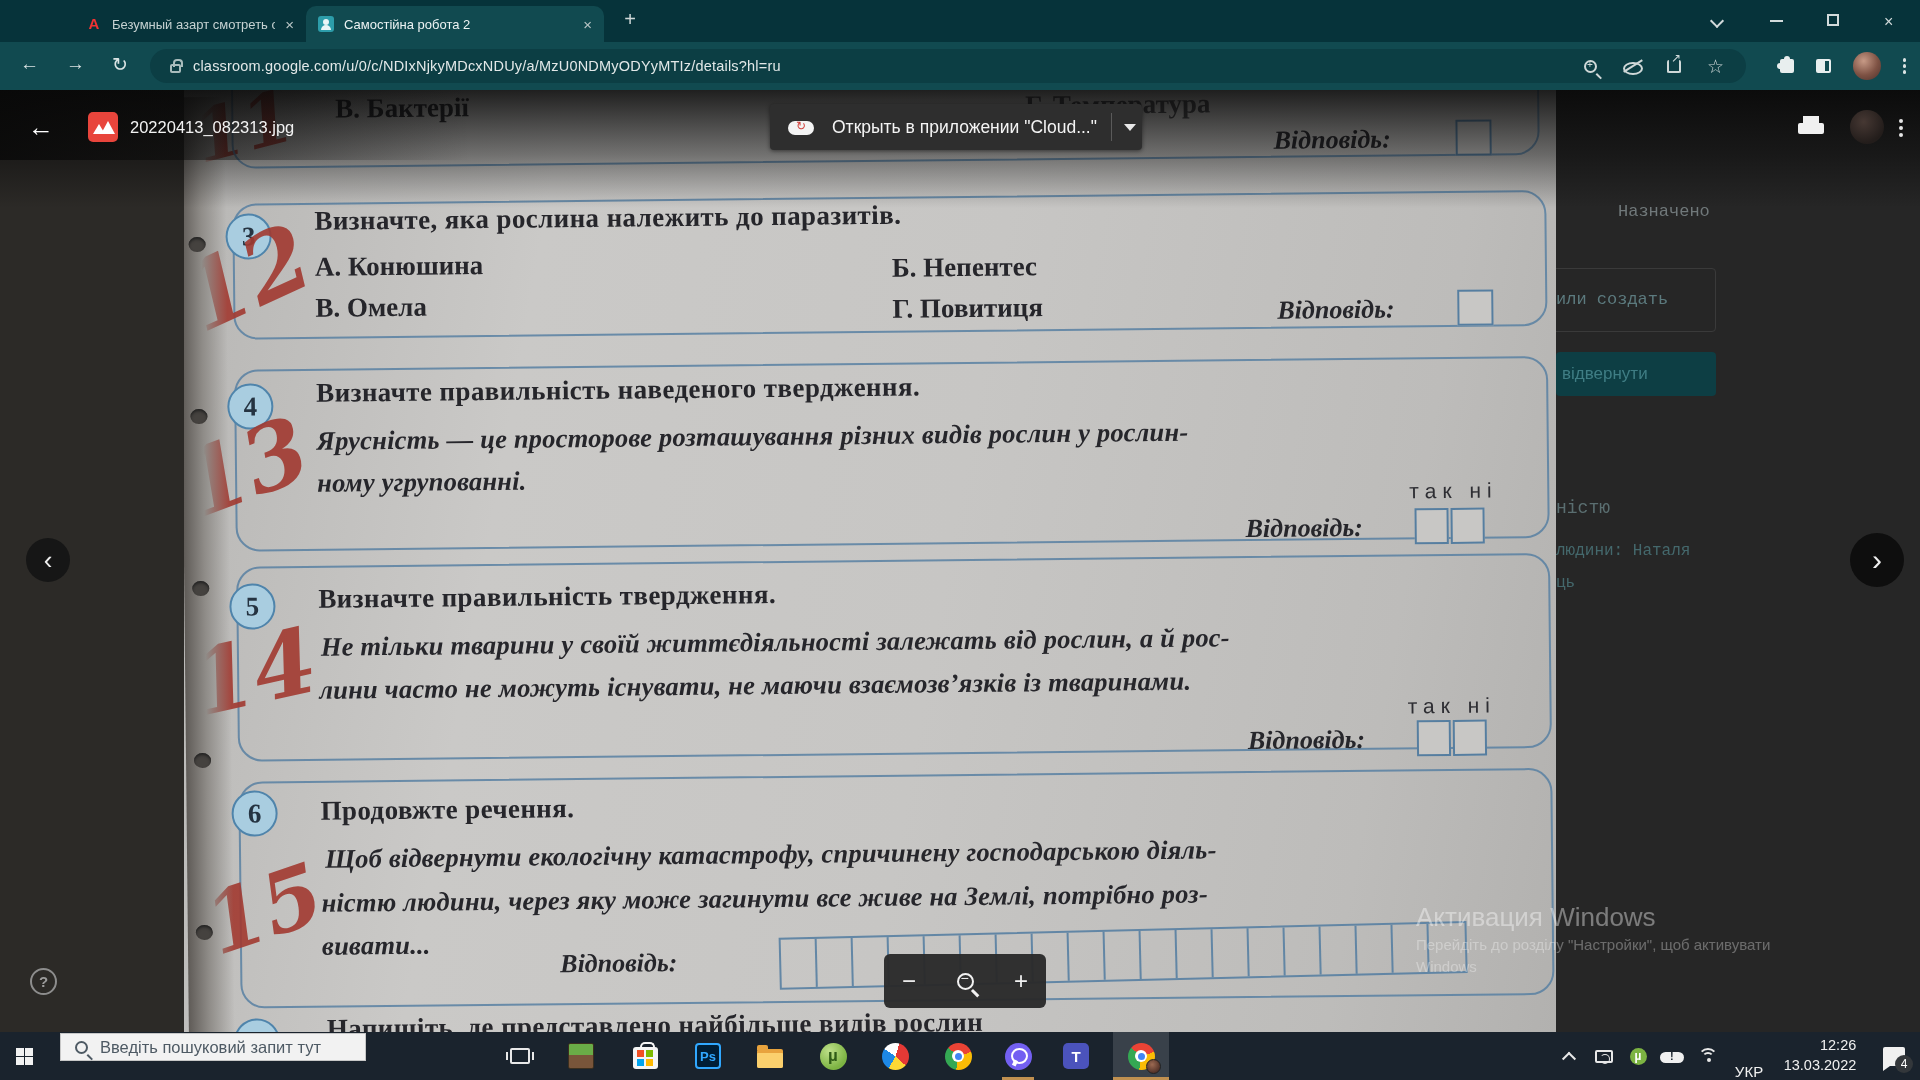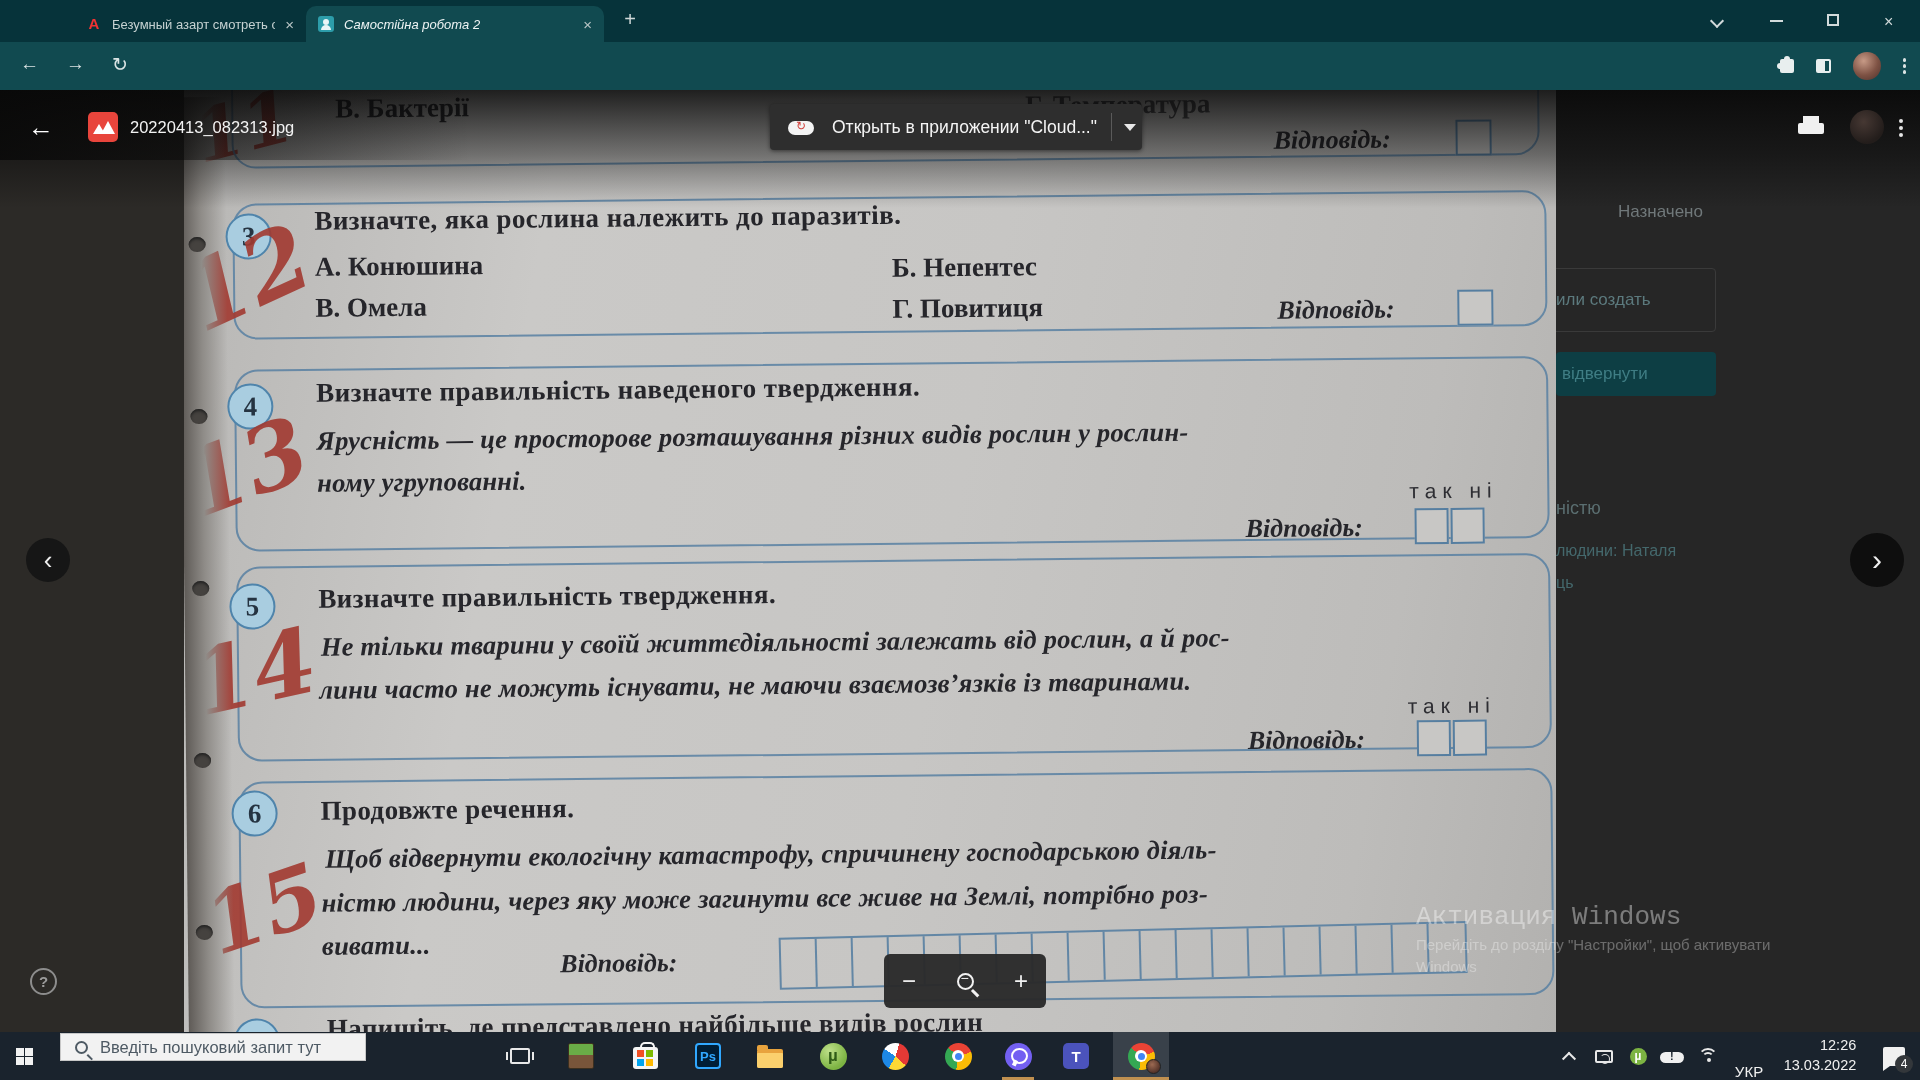--- a/index.html
+++ b/index.html
@@ -6,21 +6,21 @@
   html,body { width:1920px; height:1080px; overflow:hidden; background:#000; }
   body { font-family:"Liberation Sans", sans-serif; }
   .screen { position:absolute; width:1920px; height:1080px; overflow:hidden; }
 
   
   .tabbar { position:absolute; left:0; top:0; width:1920px; height:42px; background:#06333a; }
   .tab { position:absolute; top:6px; height:36px; display:flex; align-items:center; gap:10px; padding:0 12px; }
   .tab1 { left:74px; width:232px; }
   .tab2 { left:306px; width:298px; background:#114a50; border-radius:10px 10px 0 0; }
   .tab-title { font-size:13px; color:#c6d2d2; white-space:nowrap; overflow:hidden; max-width:180px; }
-  .tab2 .tab-title { color:#eef4f4; max-width:210px;font-style:italic; }
+  .tab2 .tab-title { color:#eef4f4; max-width:210px; }
   .tab-close { color:#b9c6c6; font-size:15px; margin-left:auto; cursor:default; }
   .fav1 { width:16px; height:16px; color:#e33; font-weight:700; font-size:15px; line-height:16px; text-align:center; flex:0 0 16px; }
   .fav2 { width:16px; height:16px; background:#2d9daa; border-radius:3px; position:relative; flex:0 0 16px; }
   .fav2::before { content:""; position:absolute; left:5px; top:3px; width:6px; height:6px; border-radius:50%; background:#eaf6f7; }
   .fav2::after { content:""; position:absolute; left:3px; top:9px; width:10px; height:5px; border-radius:5px 5px 0 0; background:#eaf6f7; }
   .newtab { position:absolute; left:616px; top:8px; color:#cfd8d8; font-size:20px; width:28px; text-align:center; }
   .wctl { position:absolute; top:12px; color:#d2dbdb; font-size:14px; }
   .wc-chevron { left:1712px; top:16px; width:10px; height:10px; border-right:2px solid #d2dbdb; border-bottom:2px solid #d2dbdb; transform:rotate(45deg); }
   .wc-min { left:1770px; top:20px; width:13px; height:2px; background:#d2dbdb; }
   .wc-max { left:1827px; top:14px; width:12px; height:12px; border:2px solid #d2dbdb; }
@@ -111,26 +111,26 @@
   .navcirc { position:absolute; border-radius:50%; background:#161616; color:#f0f0f0; display:flex; align-items:center; justify-content:center; }
   .helpcirc { position:absolute; left:30px; top:878px; width:27px; height:27px; border-radius:50%; border:2px solid #8d8d8d; color:#9c9c9c;
               font-size:15px; font-weight:700; display:flex; align-items:center; justify-content:center; }
   .zoombar { position:absolute; left:884px; top:864px; width:162px; height:54px; background:rgba(42,42,42,0.96); border-radius:6px;
              display:flex; align-items:center; justify-content:space-between; padding:0 18px; }
   .zb-glyph { color:#f2f2f2; font-size:24px; }
   .zb-mag { position:relative; width:17px; height:17px; border:2.5px solid #f2f2f2; border-radius:50%; }
   .zb-mag::after { content:""; position:absolute; left:14px; top:14px; width:9px; height:2.5px; background:#f2f2f2; transform:rotate(45deg); transform-origin:0 0; }
   .zb-mag::before { content:"−"; position:absolute; left:2px; top:-5px; font-size:14px; color:#f2f2f2; }
 
-  .sb-text { position:absolute; color:#69797c; font-size:17px; white-space:nowrap; }
+  .sb-text { position:absolute; color:#69797c; font-size:17px; white-space:nowrap;font-family:Liberation Mono, monospace; }
   .sb-done { position:absolute; left:1556px; top:262px; width:160px; height:44px; background:#0d3e44; border-radius:4px;
              color:#3f7d84; font-size:17px; display:flex; align-items:center; padding-left:6px; }
   .sb-card { position:absolute; left:1540px; top:178px; width:176px; height:64px; border:1px solid #3a3a3a; border-radius:4px; }
 
-  .wmark1 { position:absolute; left:1416px; top:812px; color:rgba(255,255,255,0.40); font-size:26px;font-family:Liberation Mono, monospace; }
+  .wmark1 { position:absolute; left:1416px; top:812px; color:rgba(255,255,255,0.40); font-size:26px; }
   .wmark2 { position:absolute; left:1416px; top:846px; color:rgba(255,255,255,0.32); font-size:15px; }
   .wmark3 { position:absolute; left:1416px; top:868px; color:rgba(255,255,255,0.32); font-size:15px; }
 
   
   .taskbar { position:absolute; left:0; top:1032px; width:1920px; height:48px; background:#1a232d; }
   .startbtn { position:absolute; left:0; top:0; width:48px; height:48px; display:flex; align-items:center; justify-content:center; }
   .winlogo { position:relative; width:17px; height:17px; }
   .winlogo span { position:absolute; width:8px; height:8px; background:#f2f2f2; }
   .winlogo .s2 { left:9px; } .winlogo .s3 { top:9px; } .winlogo .s4 { left:9px; top:9px; }
   .searchbox { position:absolute; left:60px; top:1px; width:306px; height:28px; background:#f2f2f2; display:flex; align-items:center; border:1px solid #c7c7c7; }
@@ -209,20 +209,30 @@
     <div class="wctl wc-chevron" style="position:absolute;"></div>
     <div class="wctl wc-min" style="position:absolute;"></div>
     <div class="wctl wc-max" style="position:absolute;"></div>
     <div class="wctl wc-close" style="position:absolute;">×</div>
   </div>
 
   <div class="toolbar">
     <div class="navbtn" style="left:20px;">←</div>
     <div class="navbtn" style="left:66px;">→</div>
     <div class="navbtn" style="left:112px;">↻</div>
+    <div class="omnibox">
+      <div class="lock"></div>
+      <div class="url">classroom.google.com/u/0/c/NDIxNjkyMDcxNDUy/a/MzU0NDMyODYyMTIz/details?hl=ru</div>
+      <div class="omni-icons">
+        <div class="mag"></div>
+        <div class="eyeslash"></div>
+        <div class="share"></div>
+        <div class="star">☆</div>
+      </div>
+    </div>
     <div class="ext-icons">
       <div class="puzzle"></div>
       <div class="sidepanel"></div>
       <div class="tb-avatar"></div>
       <div class="kebab"></div>
     </div>
   </div>
 
   <div class="viewer">
     <div class="viewer-right"></div>

